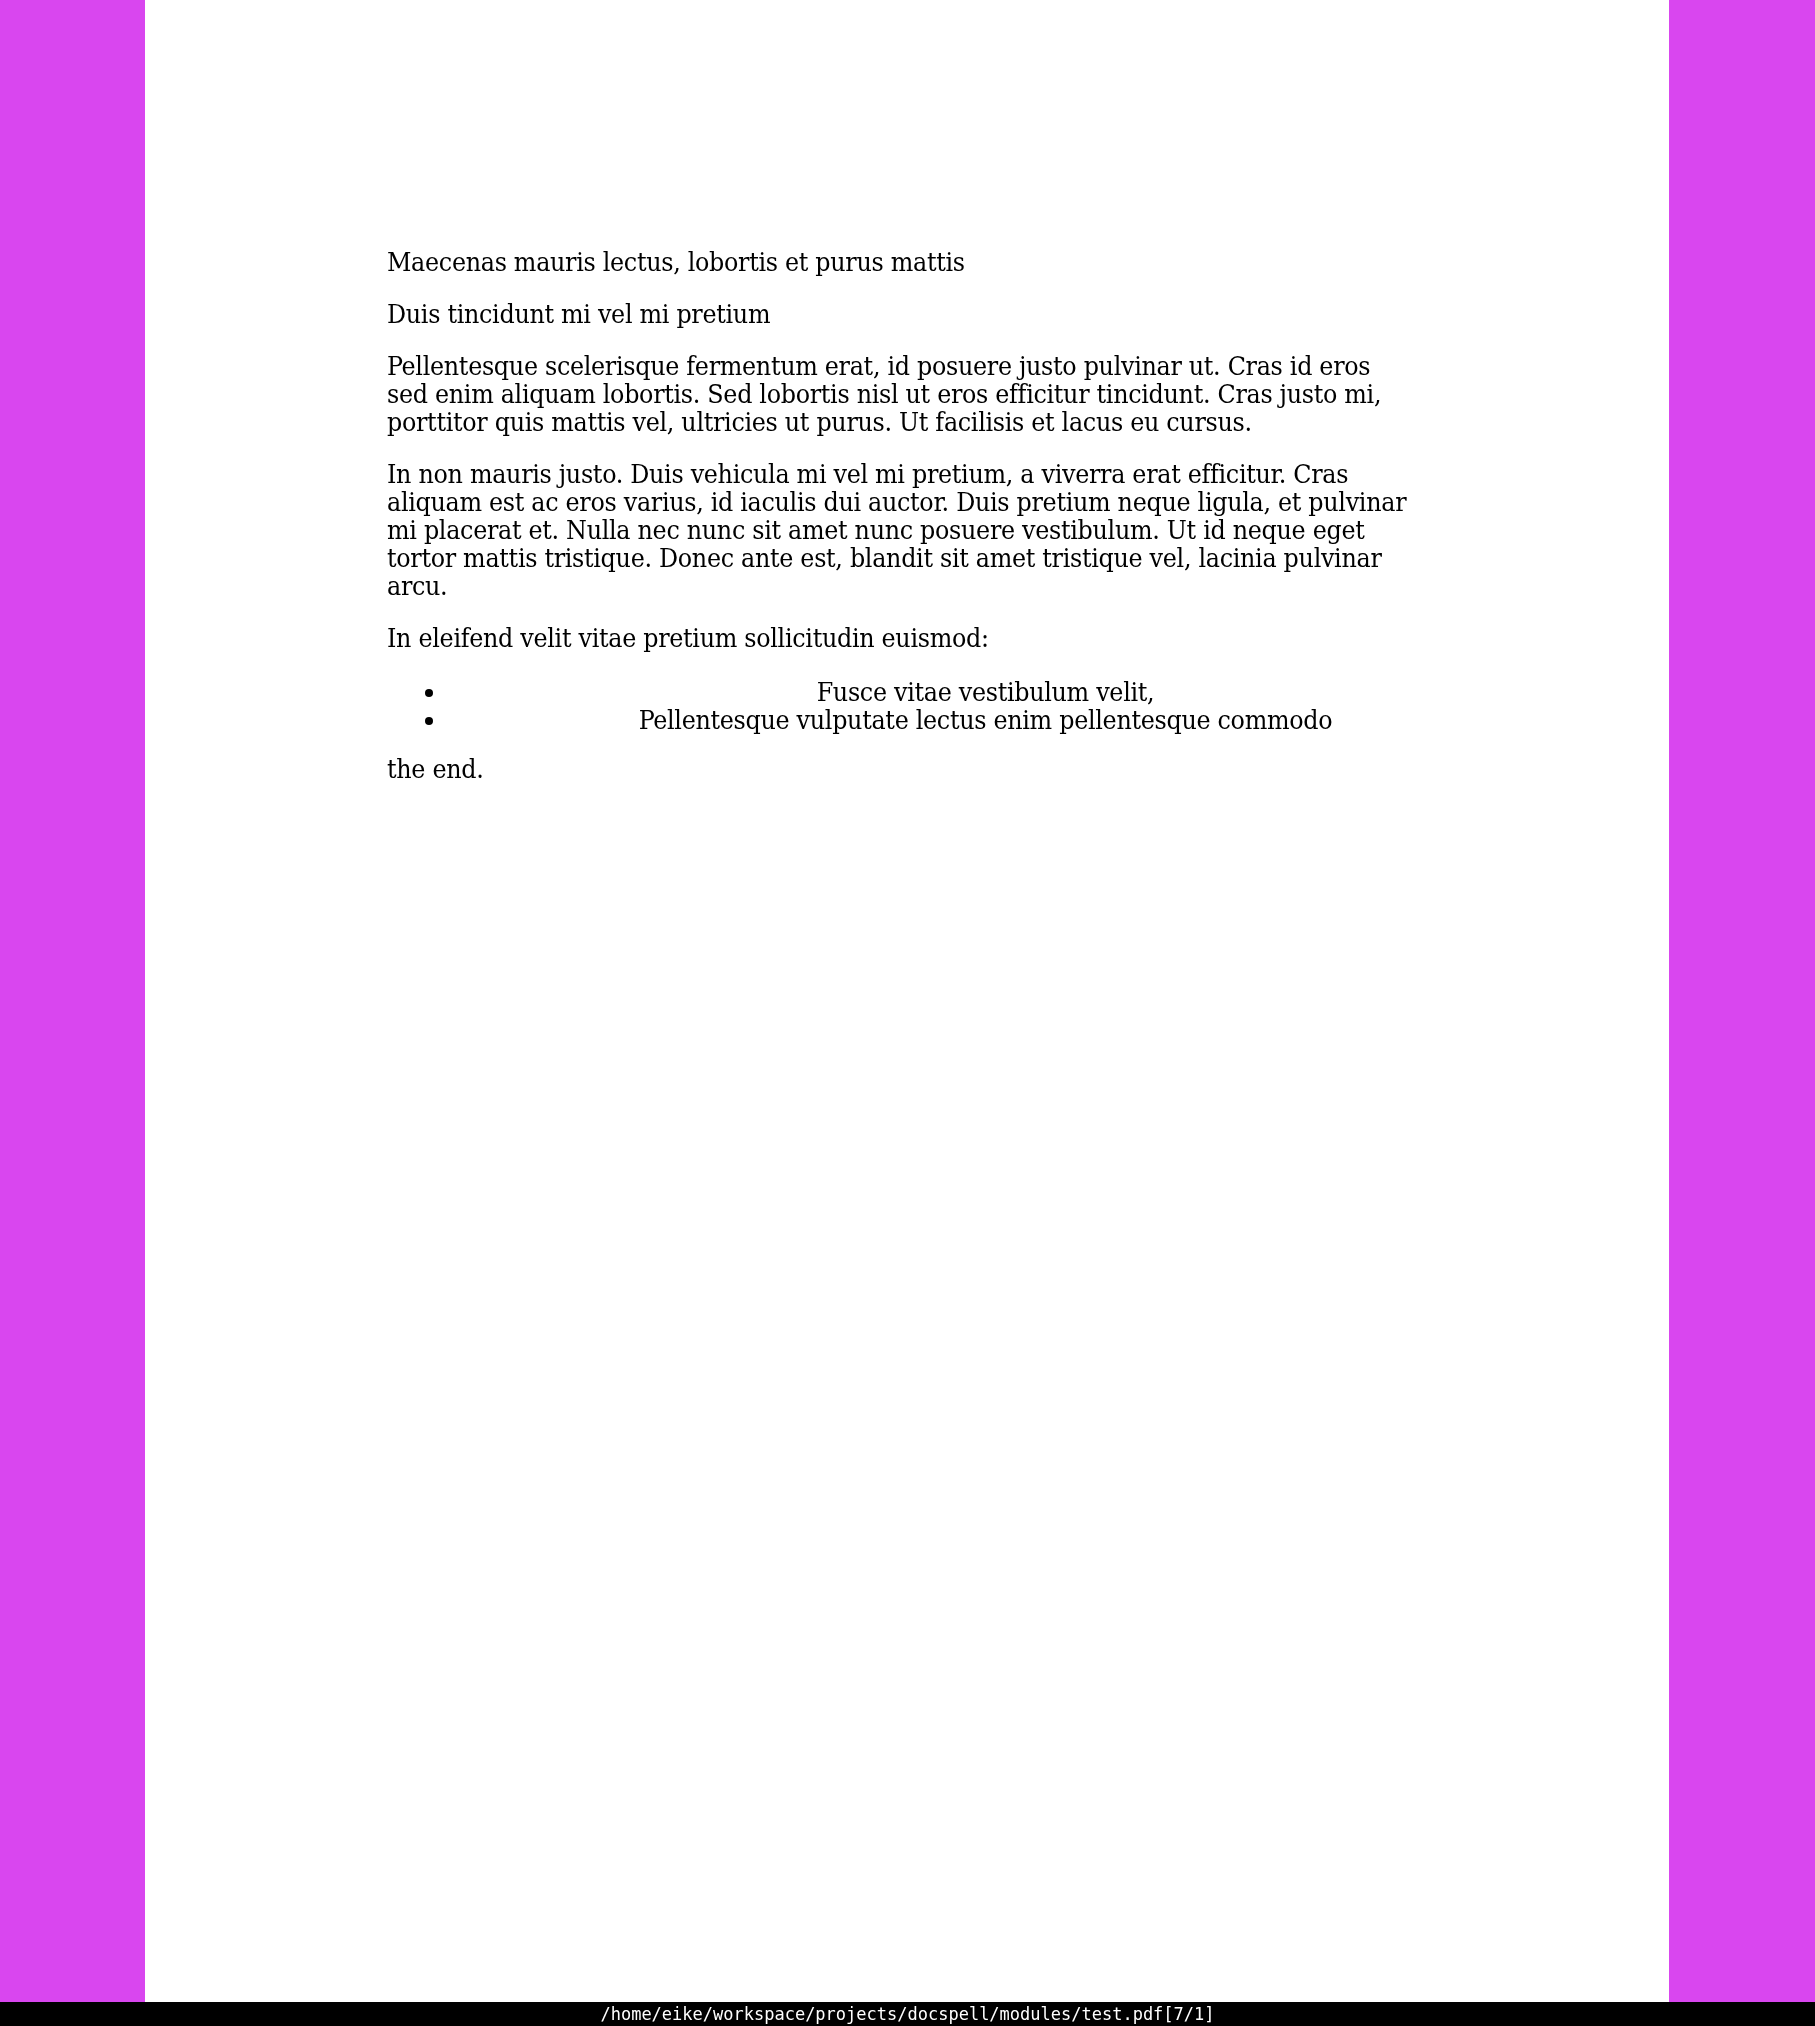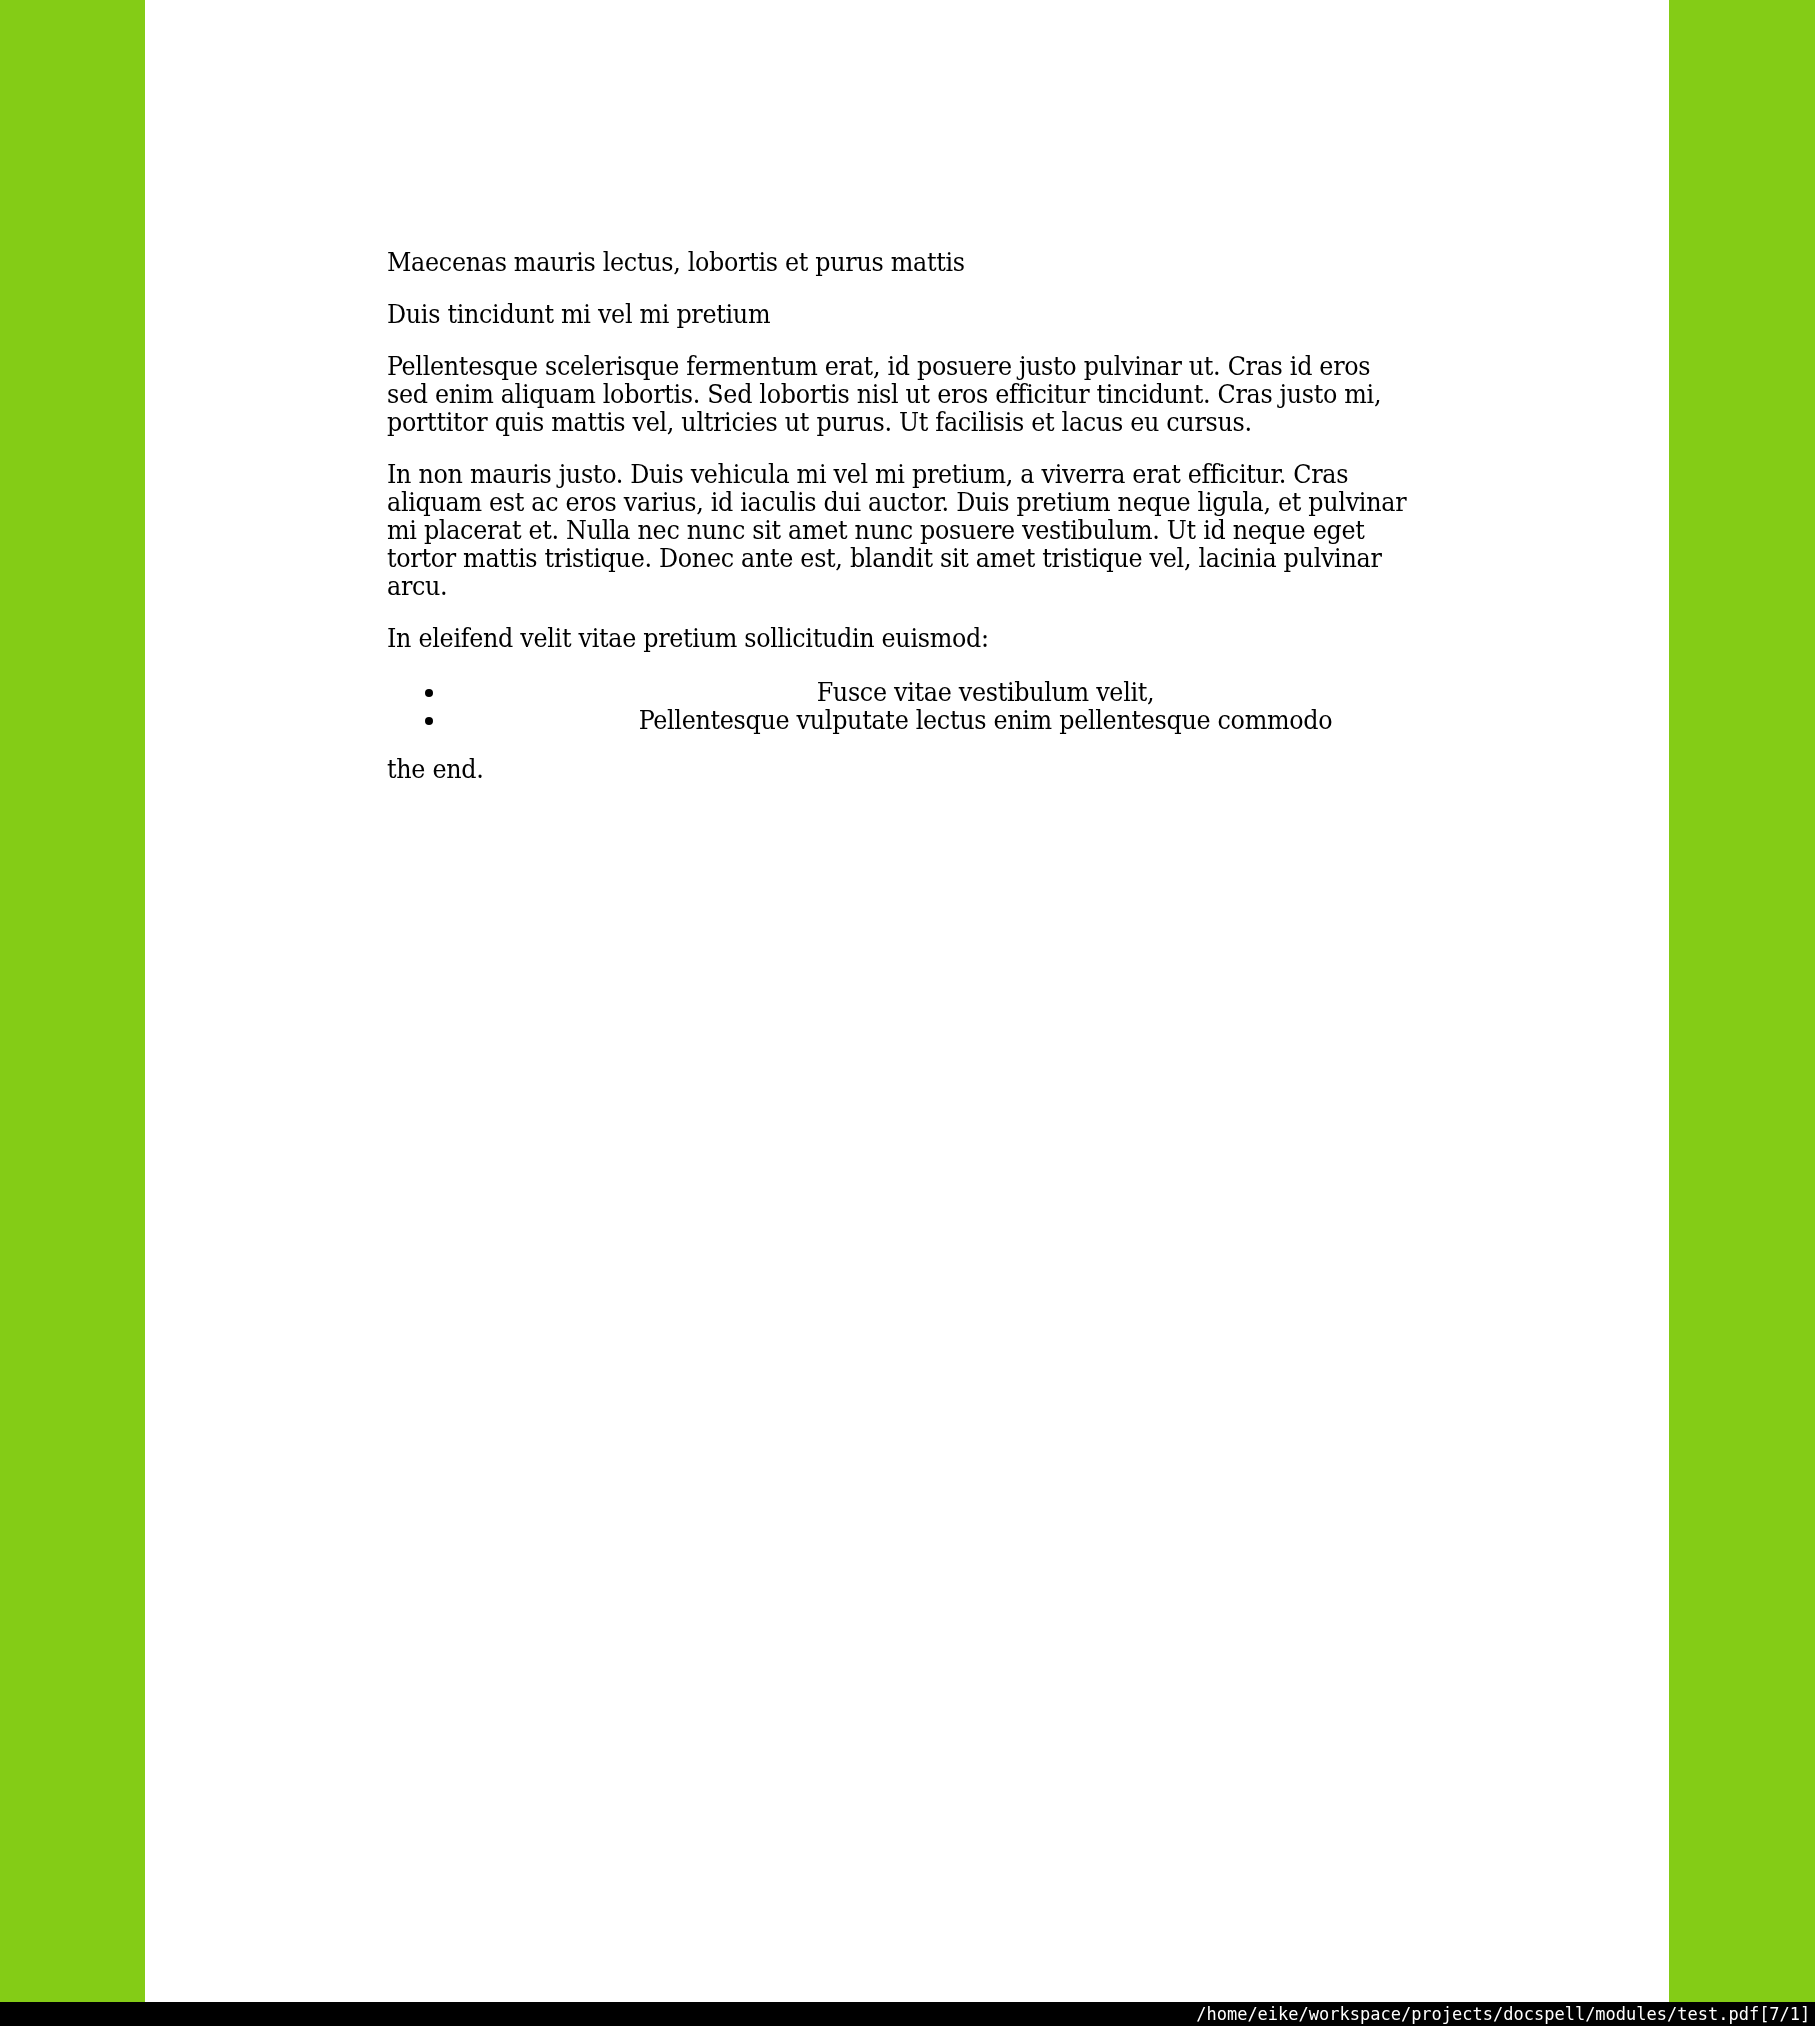--- a/index.html
+++ b/index.html
@@ -4,21 +4,21 @@
 <style>
   html, body {
     margin: 0;
     padding: 0;
     background: #000000;
   }
   .screen {
     position: relative;
     width: 1815px;
     height: 2026px;
-    background: #84cc16;
+    background: #d946ef;
     overflow: hidden;
   }
   .page {
     position: absolute;
     left: 145px;
     top: 0;
     width: 1524px;
     height: 2002px;
     background: #ffffff;
   }
@@ -53,21 +53,21 @@
     left: 0;
     top: 2002px;
     width: 1815px;
     height: 24px;
     background: #000000;
     color: #ffffff;
     font-family: "DejaVu Sans Mono", monospace;
     font-size: 17px;
     line-height: 24px;
     display: flex;
-    justify-content: flex-end;
+    justify-content: center;
     align-items: center;
     padding: 0 4.7px;
     box-sizing: border-box;
     white-space: pre;
   }
 </style>
 </head>
 <body>
 
 <div class="screen">

